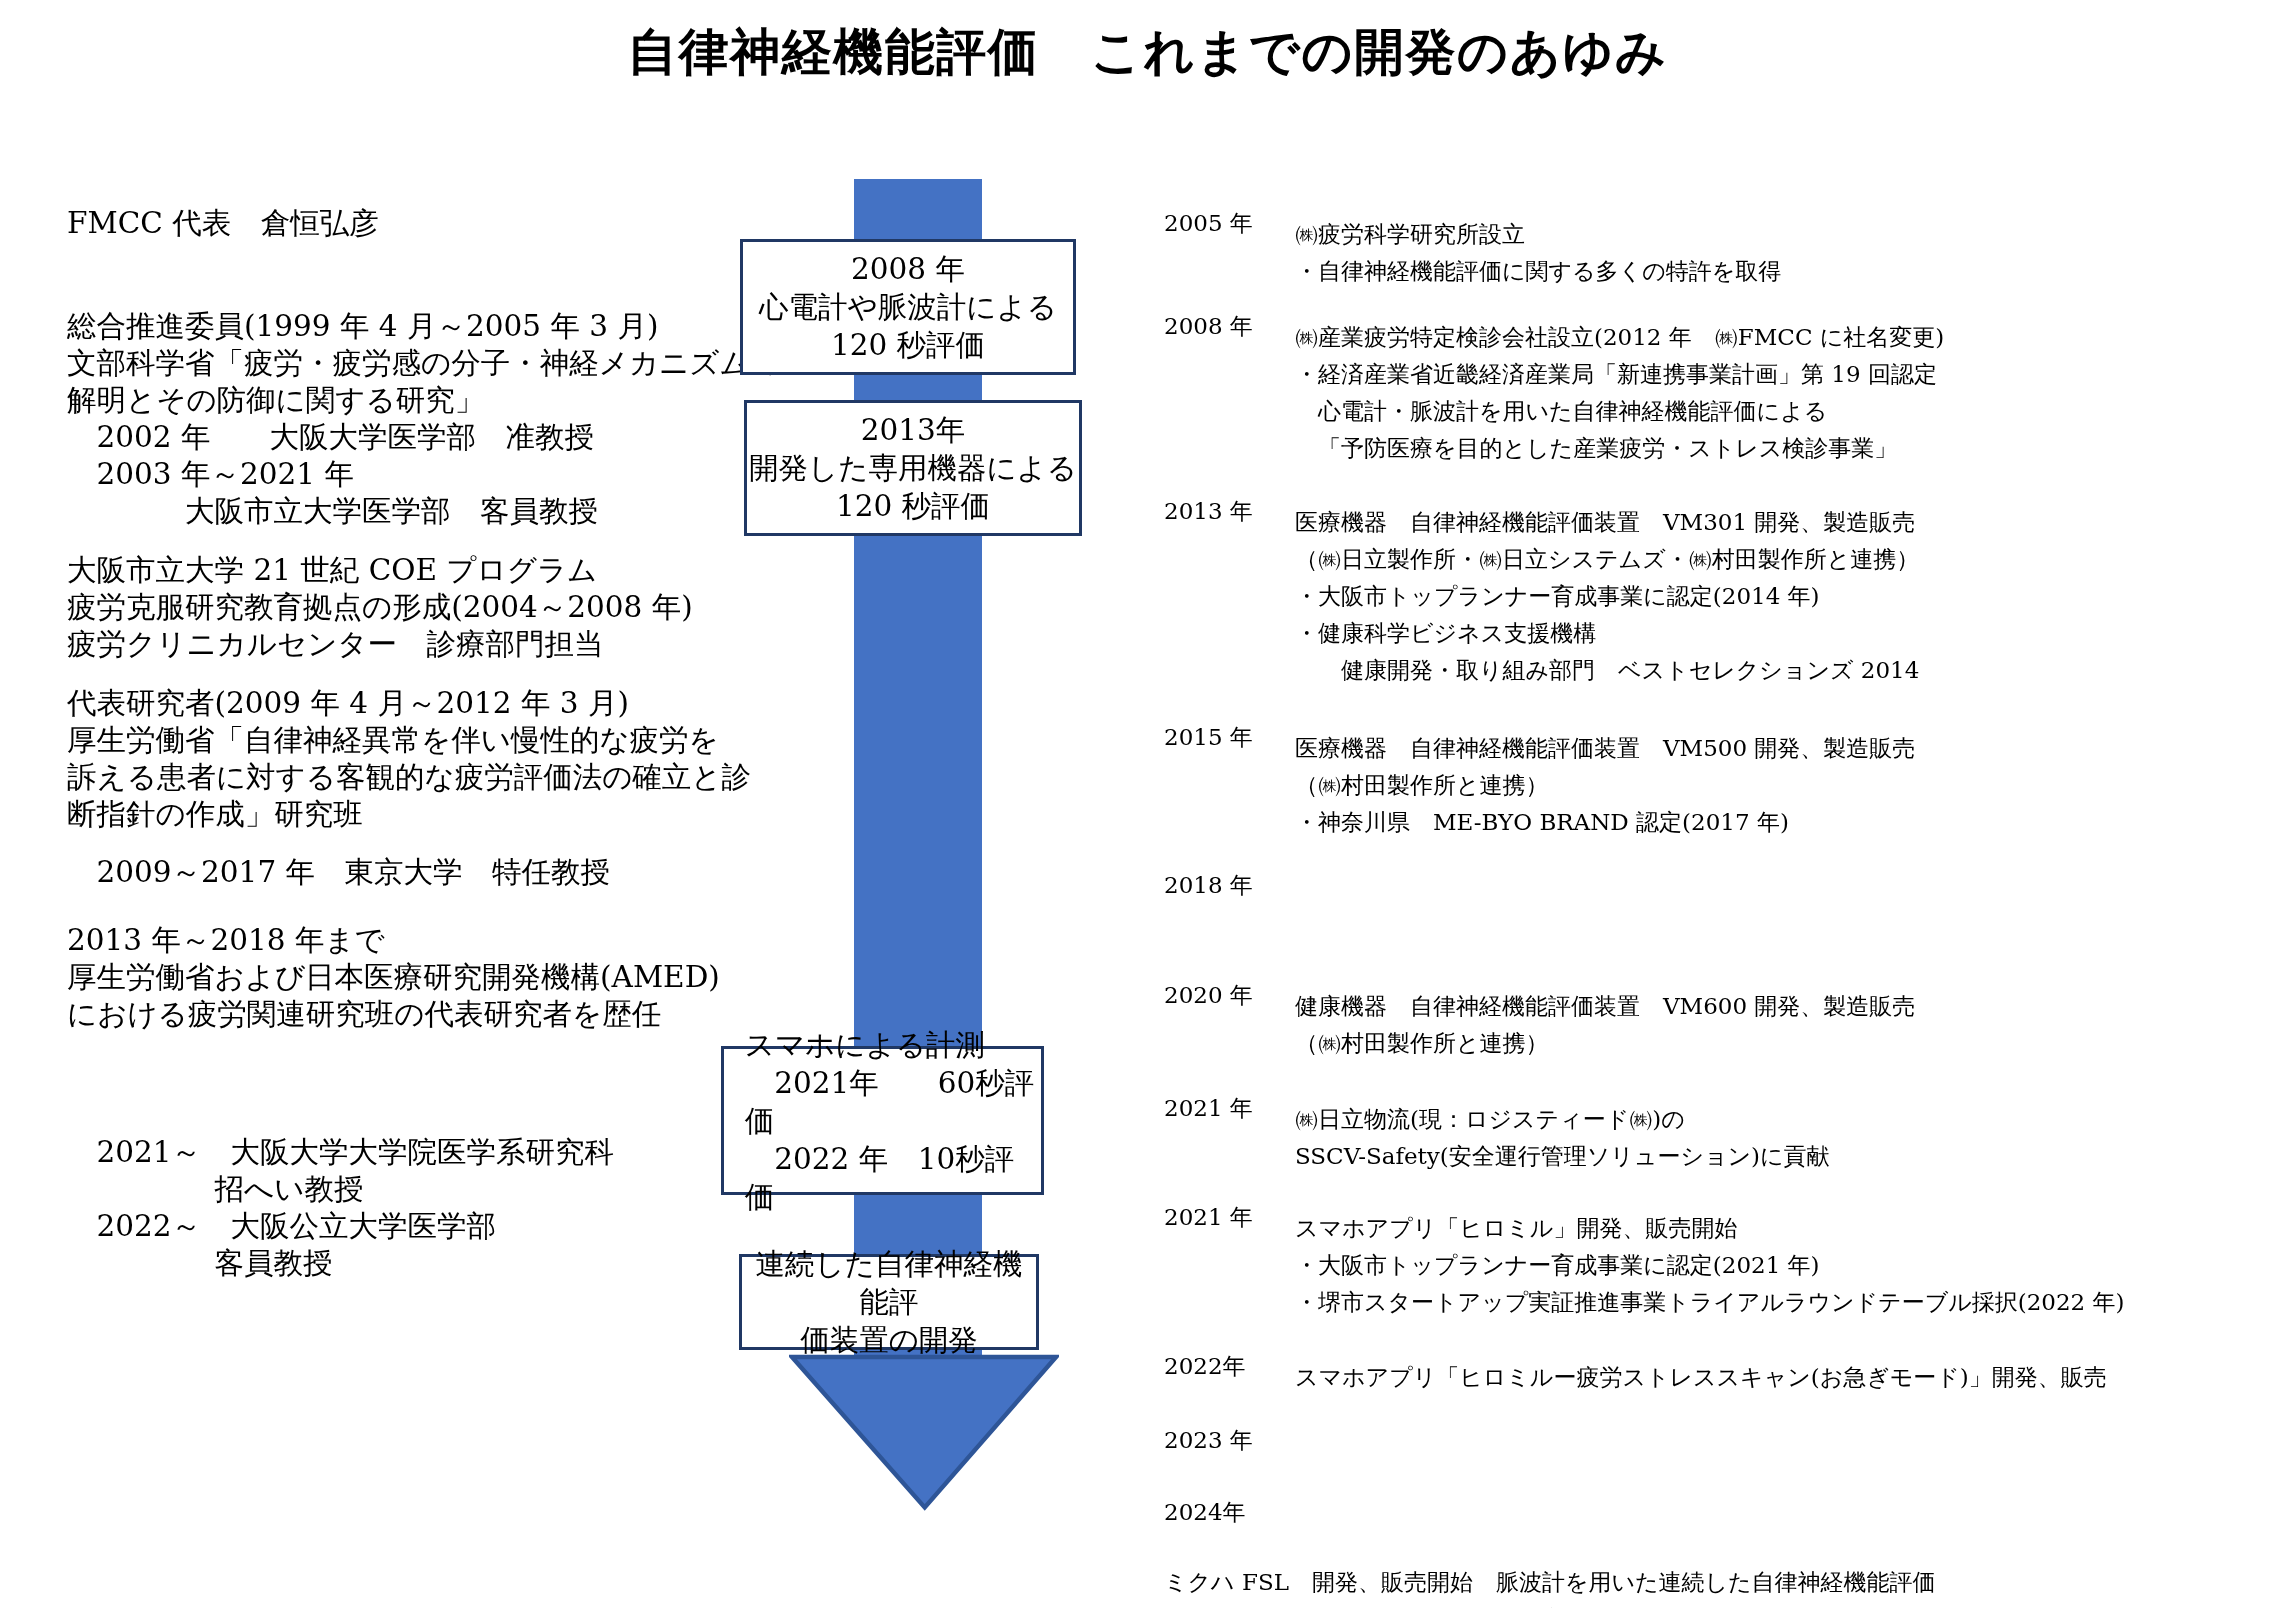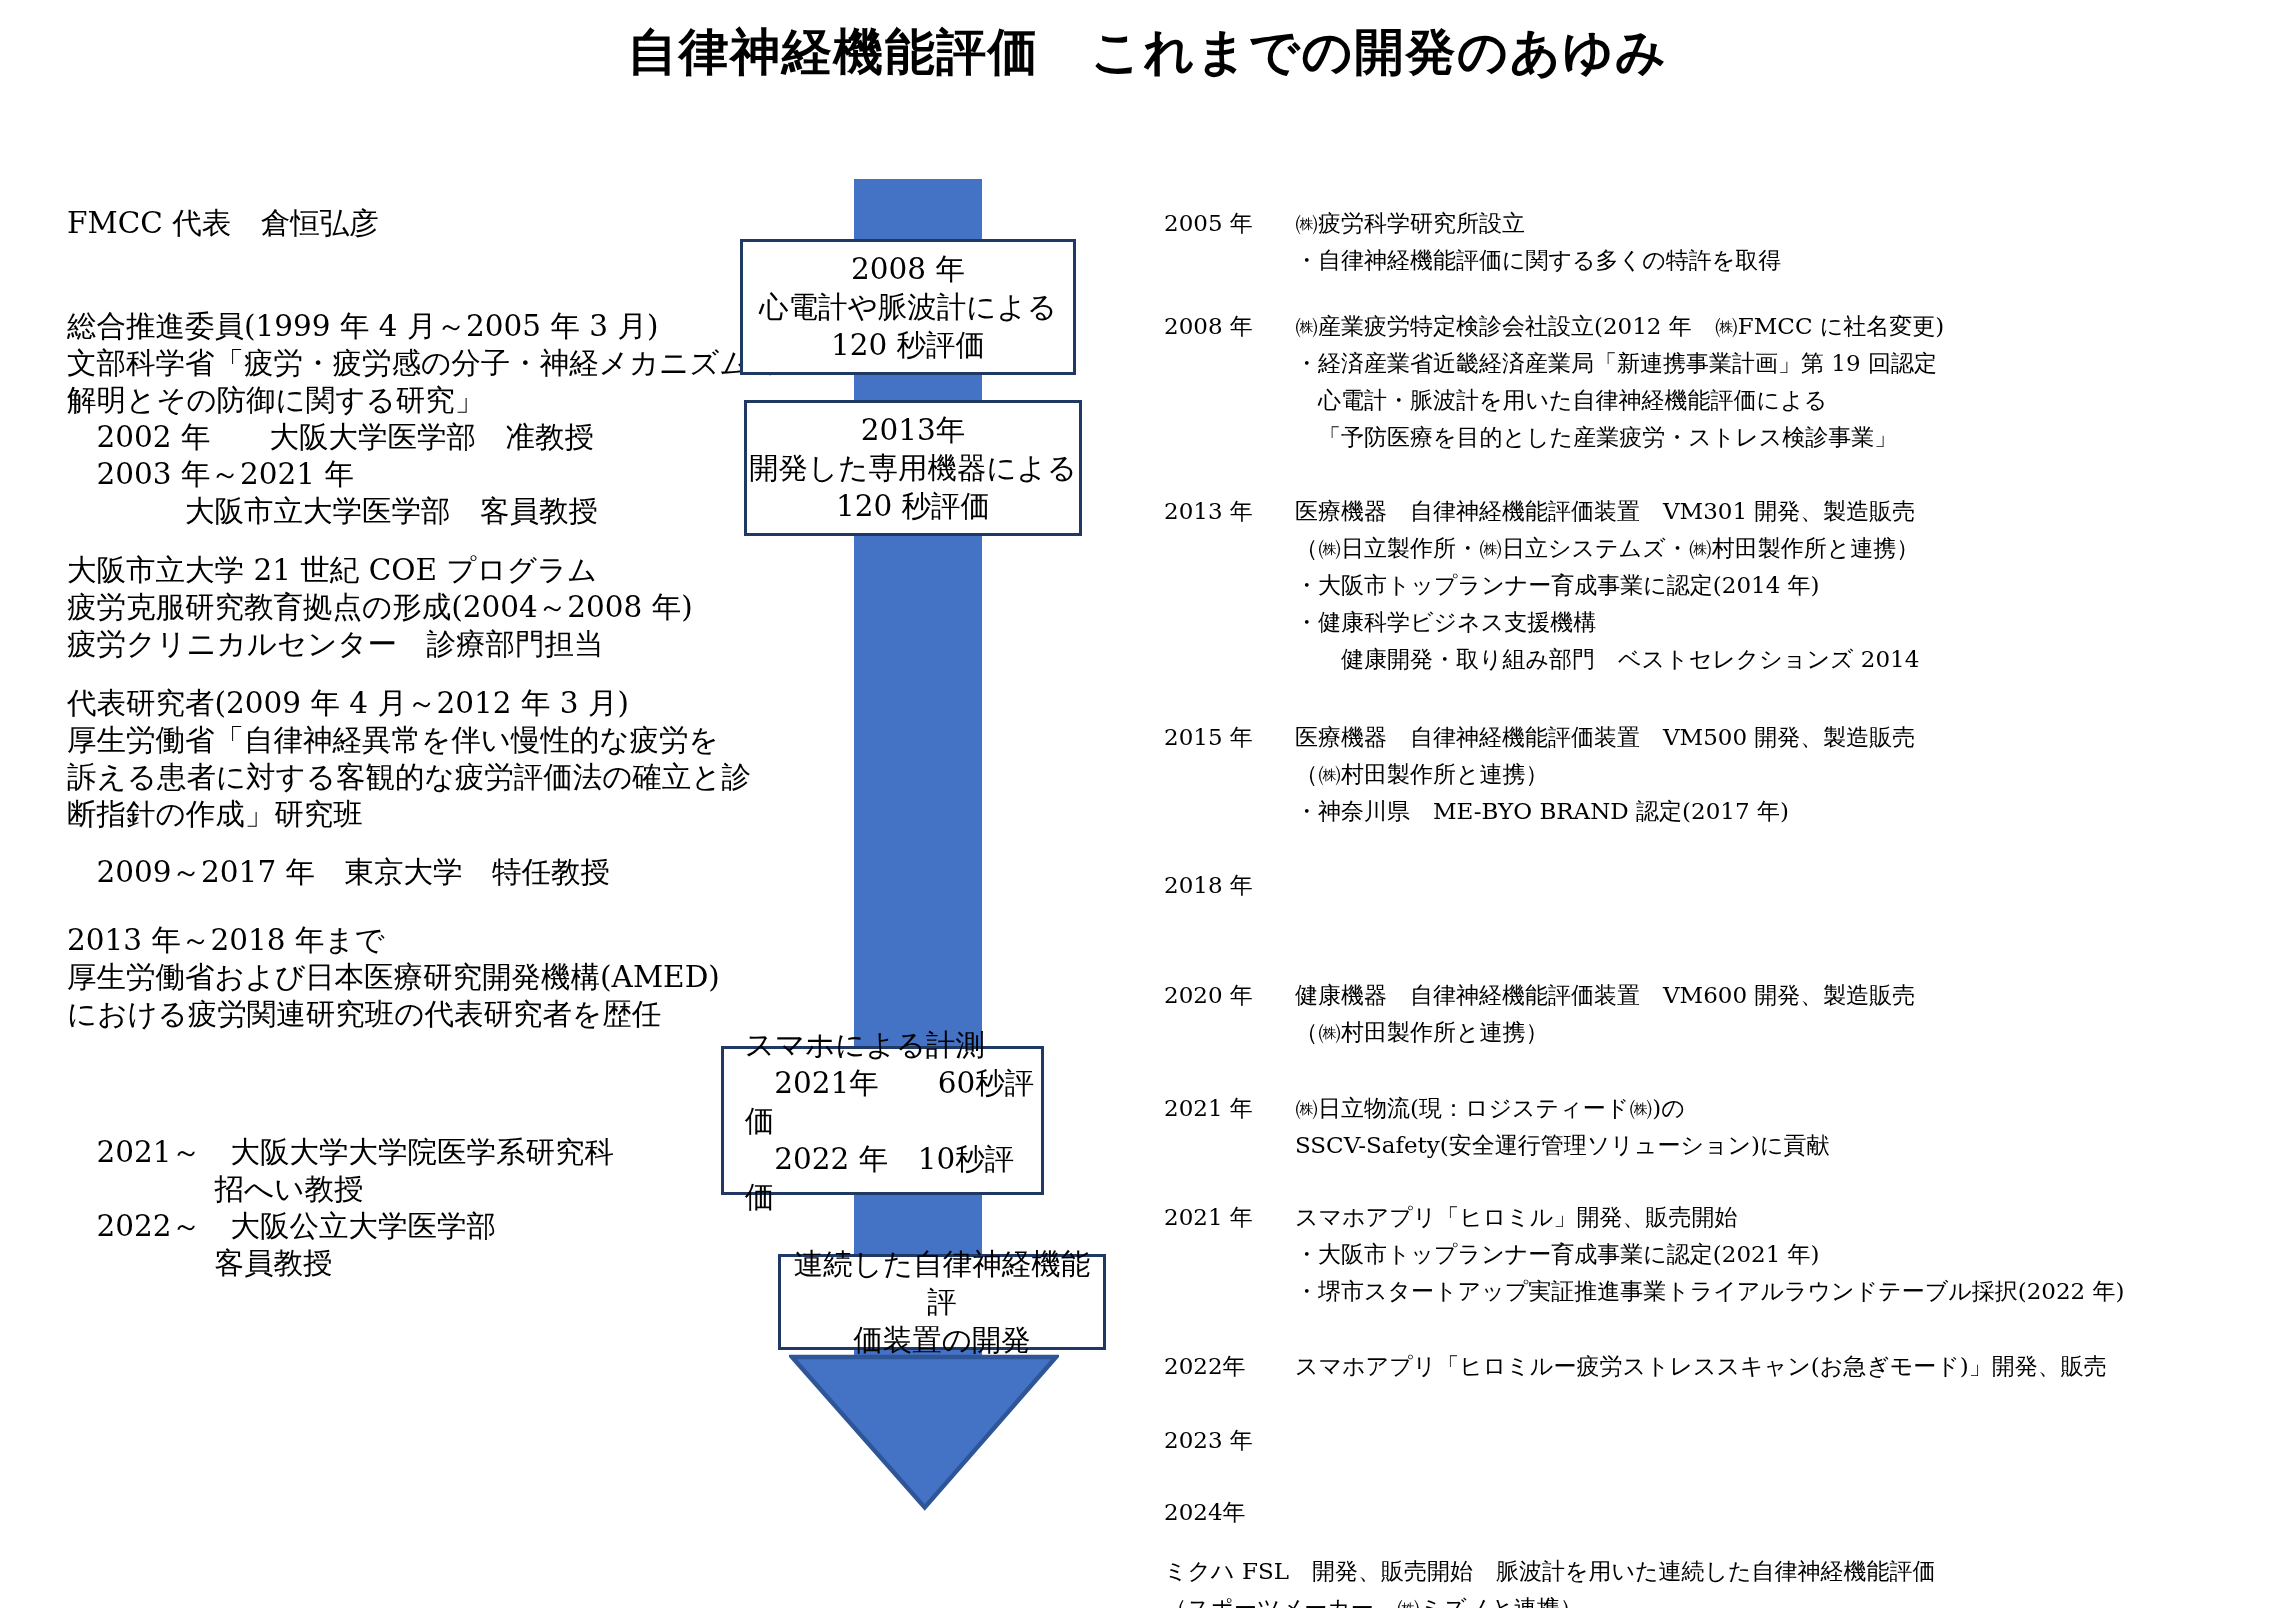--- a/index.html
+++ b/index.html
@@ -45,29 +45,29 @@
     background:#ffffff;border:3.7px solid #203864;
     display:flex;align-items:center;justify-content:center;
     font-size:29.5px;line-height:38px;
     box-sizing:border-box;
   }
   .fbox span{white-space:pre-wrap;display:block;}
   .b1{left:740px;top:239px;width:336px;height:136px;text-align:center;}
   .b2{left:744px;top:400px;width:338px;height:136px;text-align:center;}
   .b3{left:721px;top:1046px;width:323px;height:149px;justify-content:flex-start;text-align:left;}
   .b3 span{padding-left:20.7px;}
-  .b4{left:778px;top:1254px;width:328px;height:96px;text-align:center;}
+  .b4{left:739px;top:1254px;width:300px;height:96px;text-align:center;}
   
   .ritem{
     position:absolute;left:1164px;width:1129px;
     display:flex;align-items:flex-start;
     font-size:23px;line-height:37px;
   }
   .ritem .year{flex:0 0 131px;white-space:pre;}
-  .ritem .rtext{flex:1 1 auto;white-space:pre-wrap;}
+  .ritem .rtext{flex:1 1 auto;white-space:pre-wrap;margin-top:11px;}
   .ri0{top:205px;} .ri1{top:308px;} .ri2{top:493px;} .ri3{top:719px;}
   .ri4{top:867px;} .ri5{top:977px;} .ri6{top:1090px;} .ri7{top:1199px;}
   .ri8{top:1348px;} .ri9{top:1422px;flex-direction:column;} .ri10{top:1494px;}
 </style>
 </head>
 <body>
 
 <div id="canvas">
 
   <div class="title">自律神経機能評価　これまでの開発のあゆみ</div>

